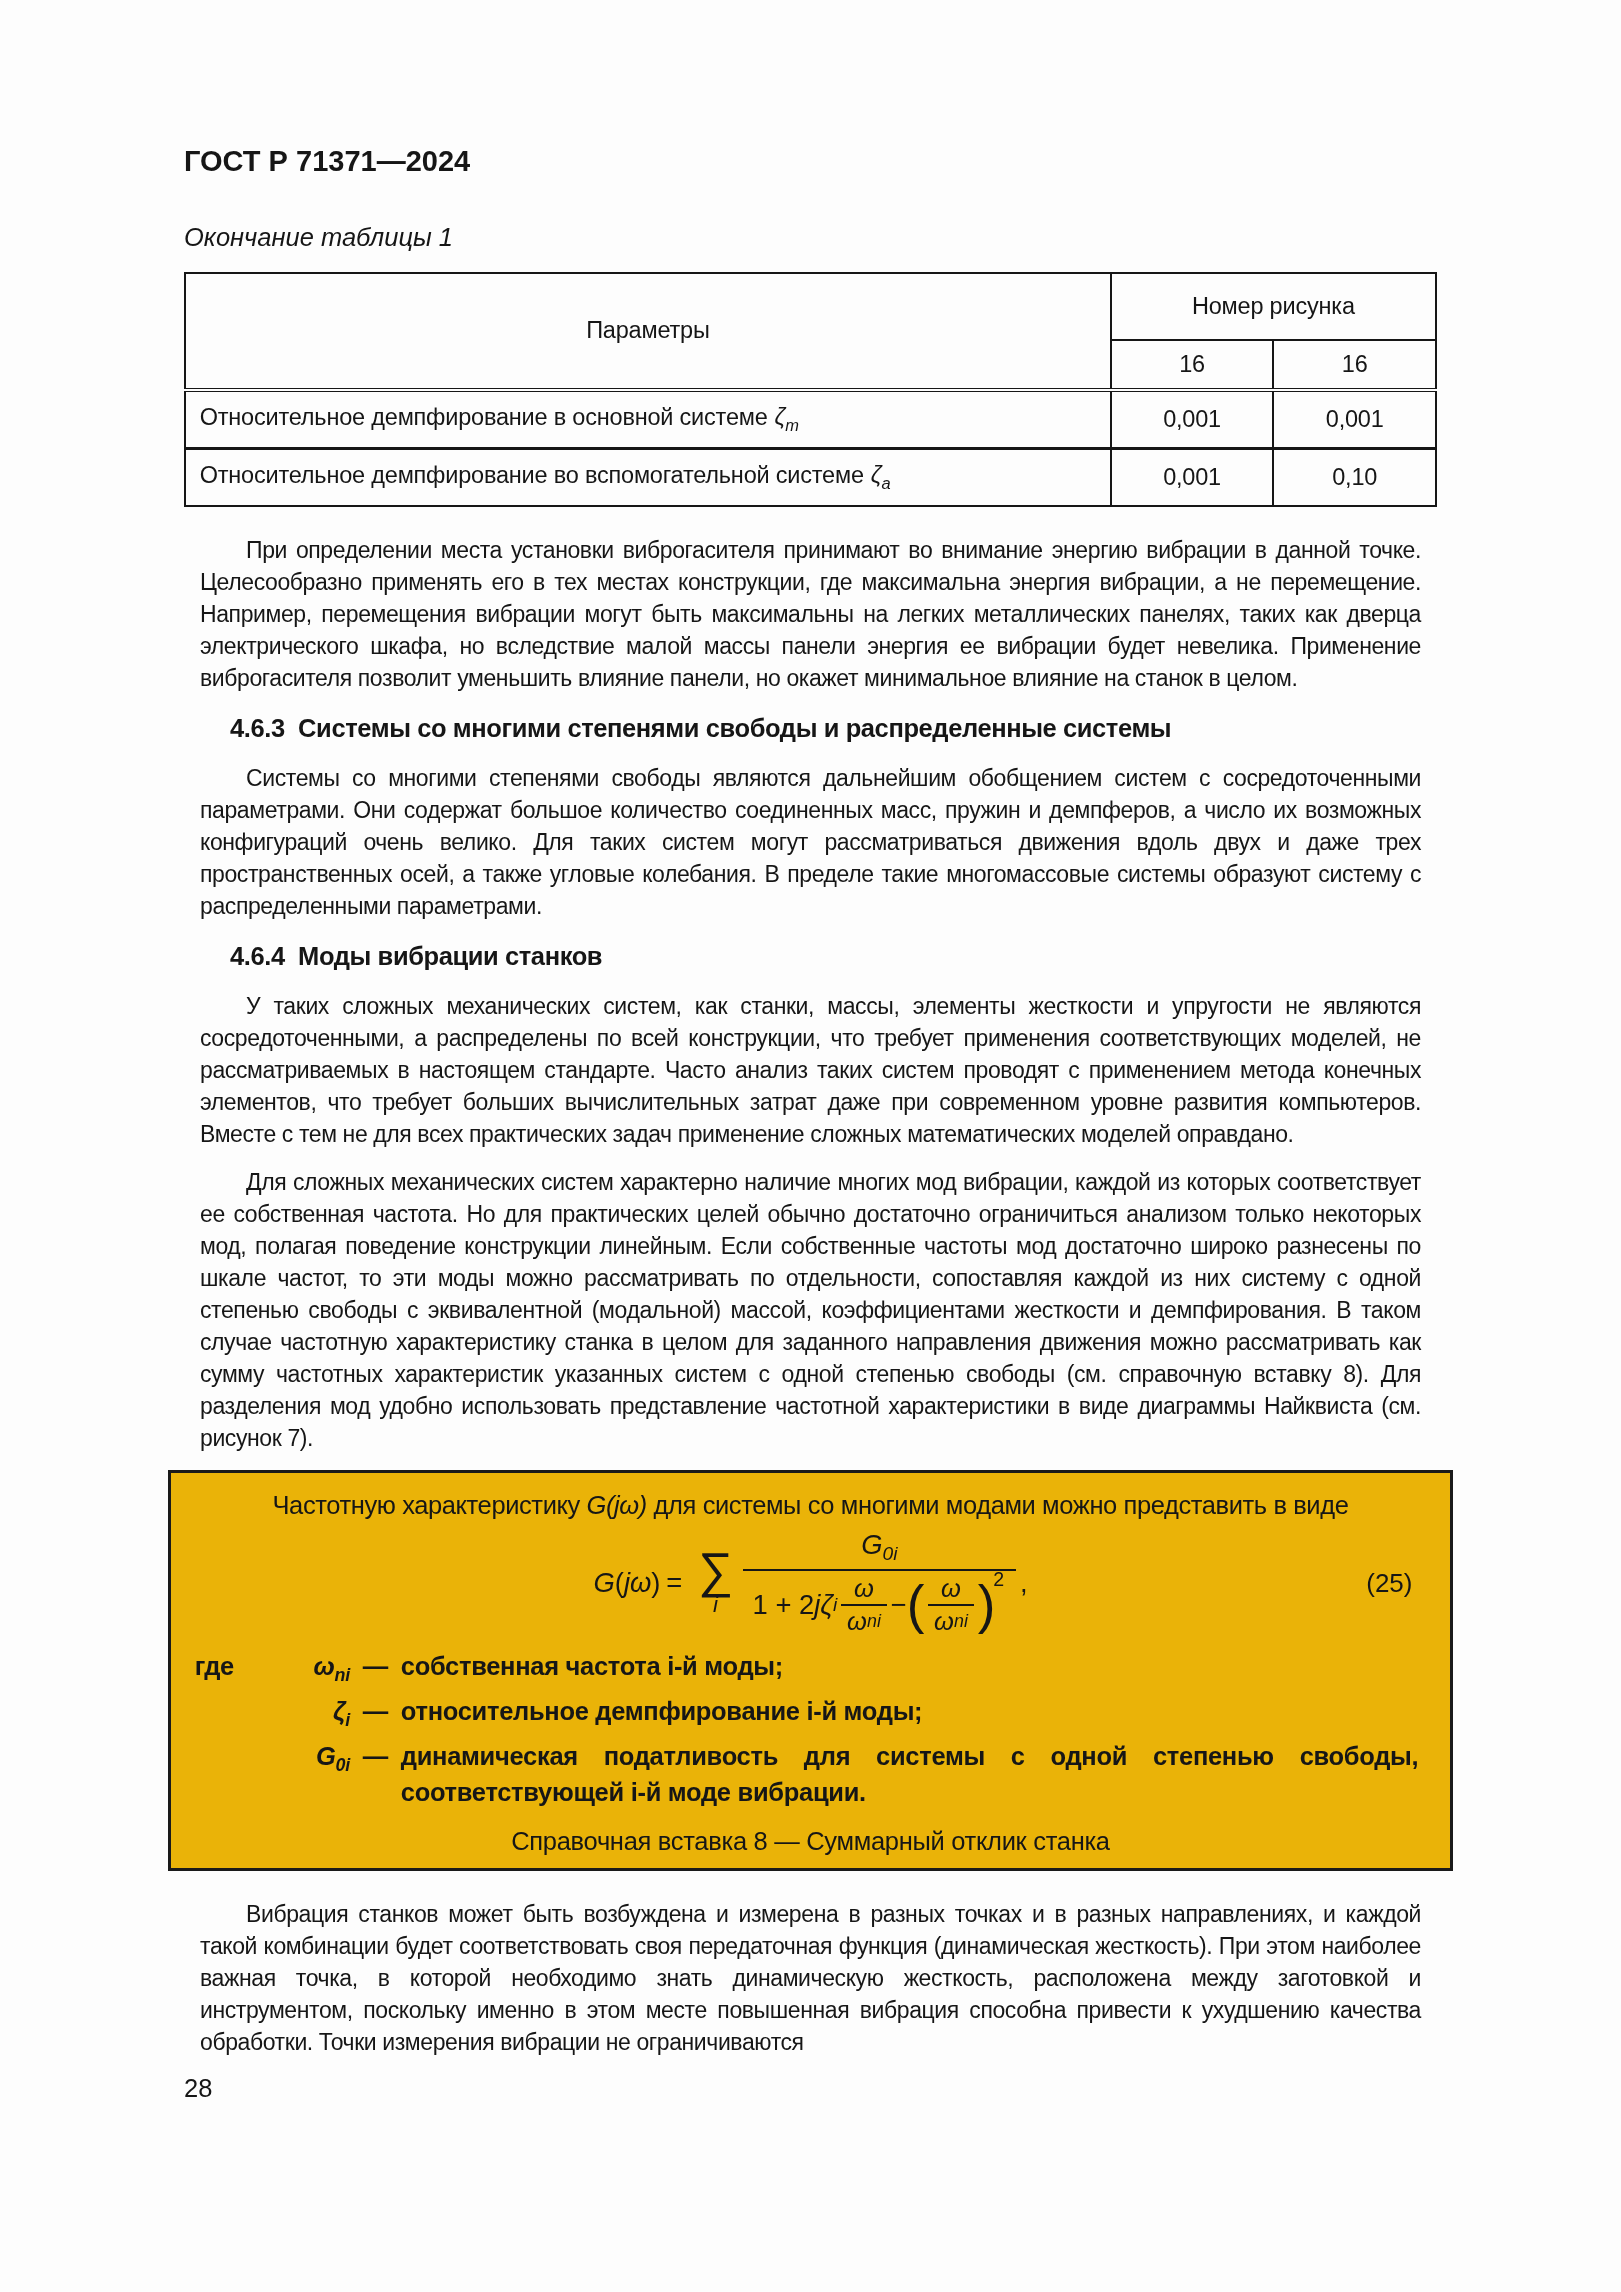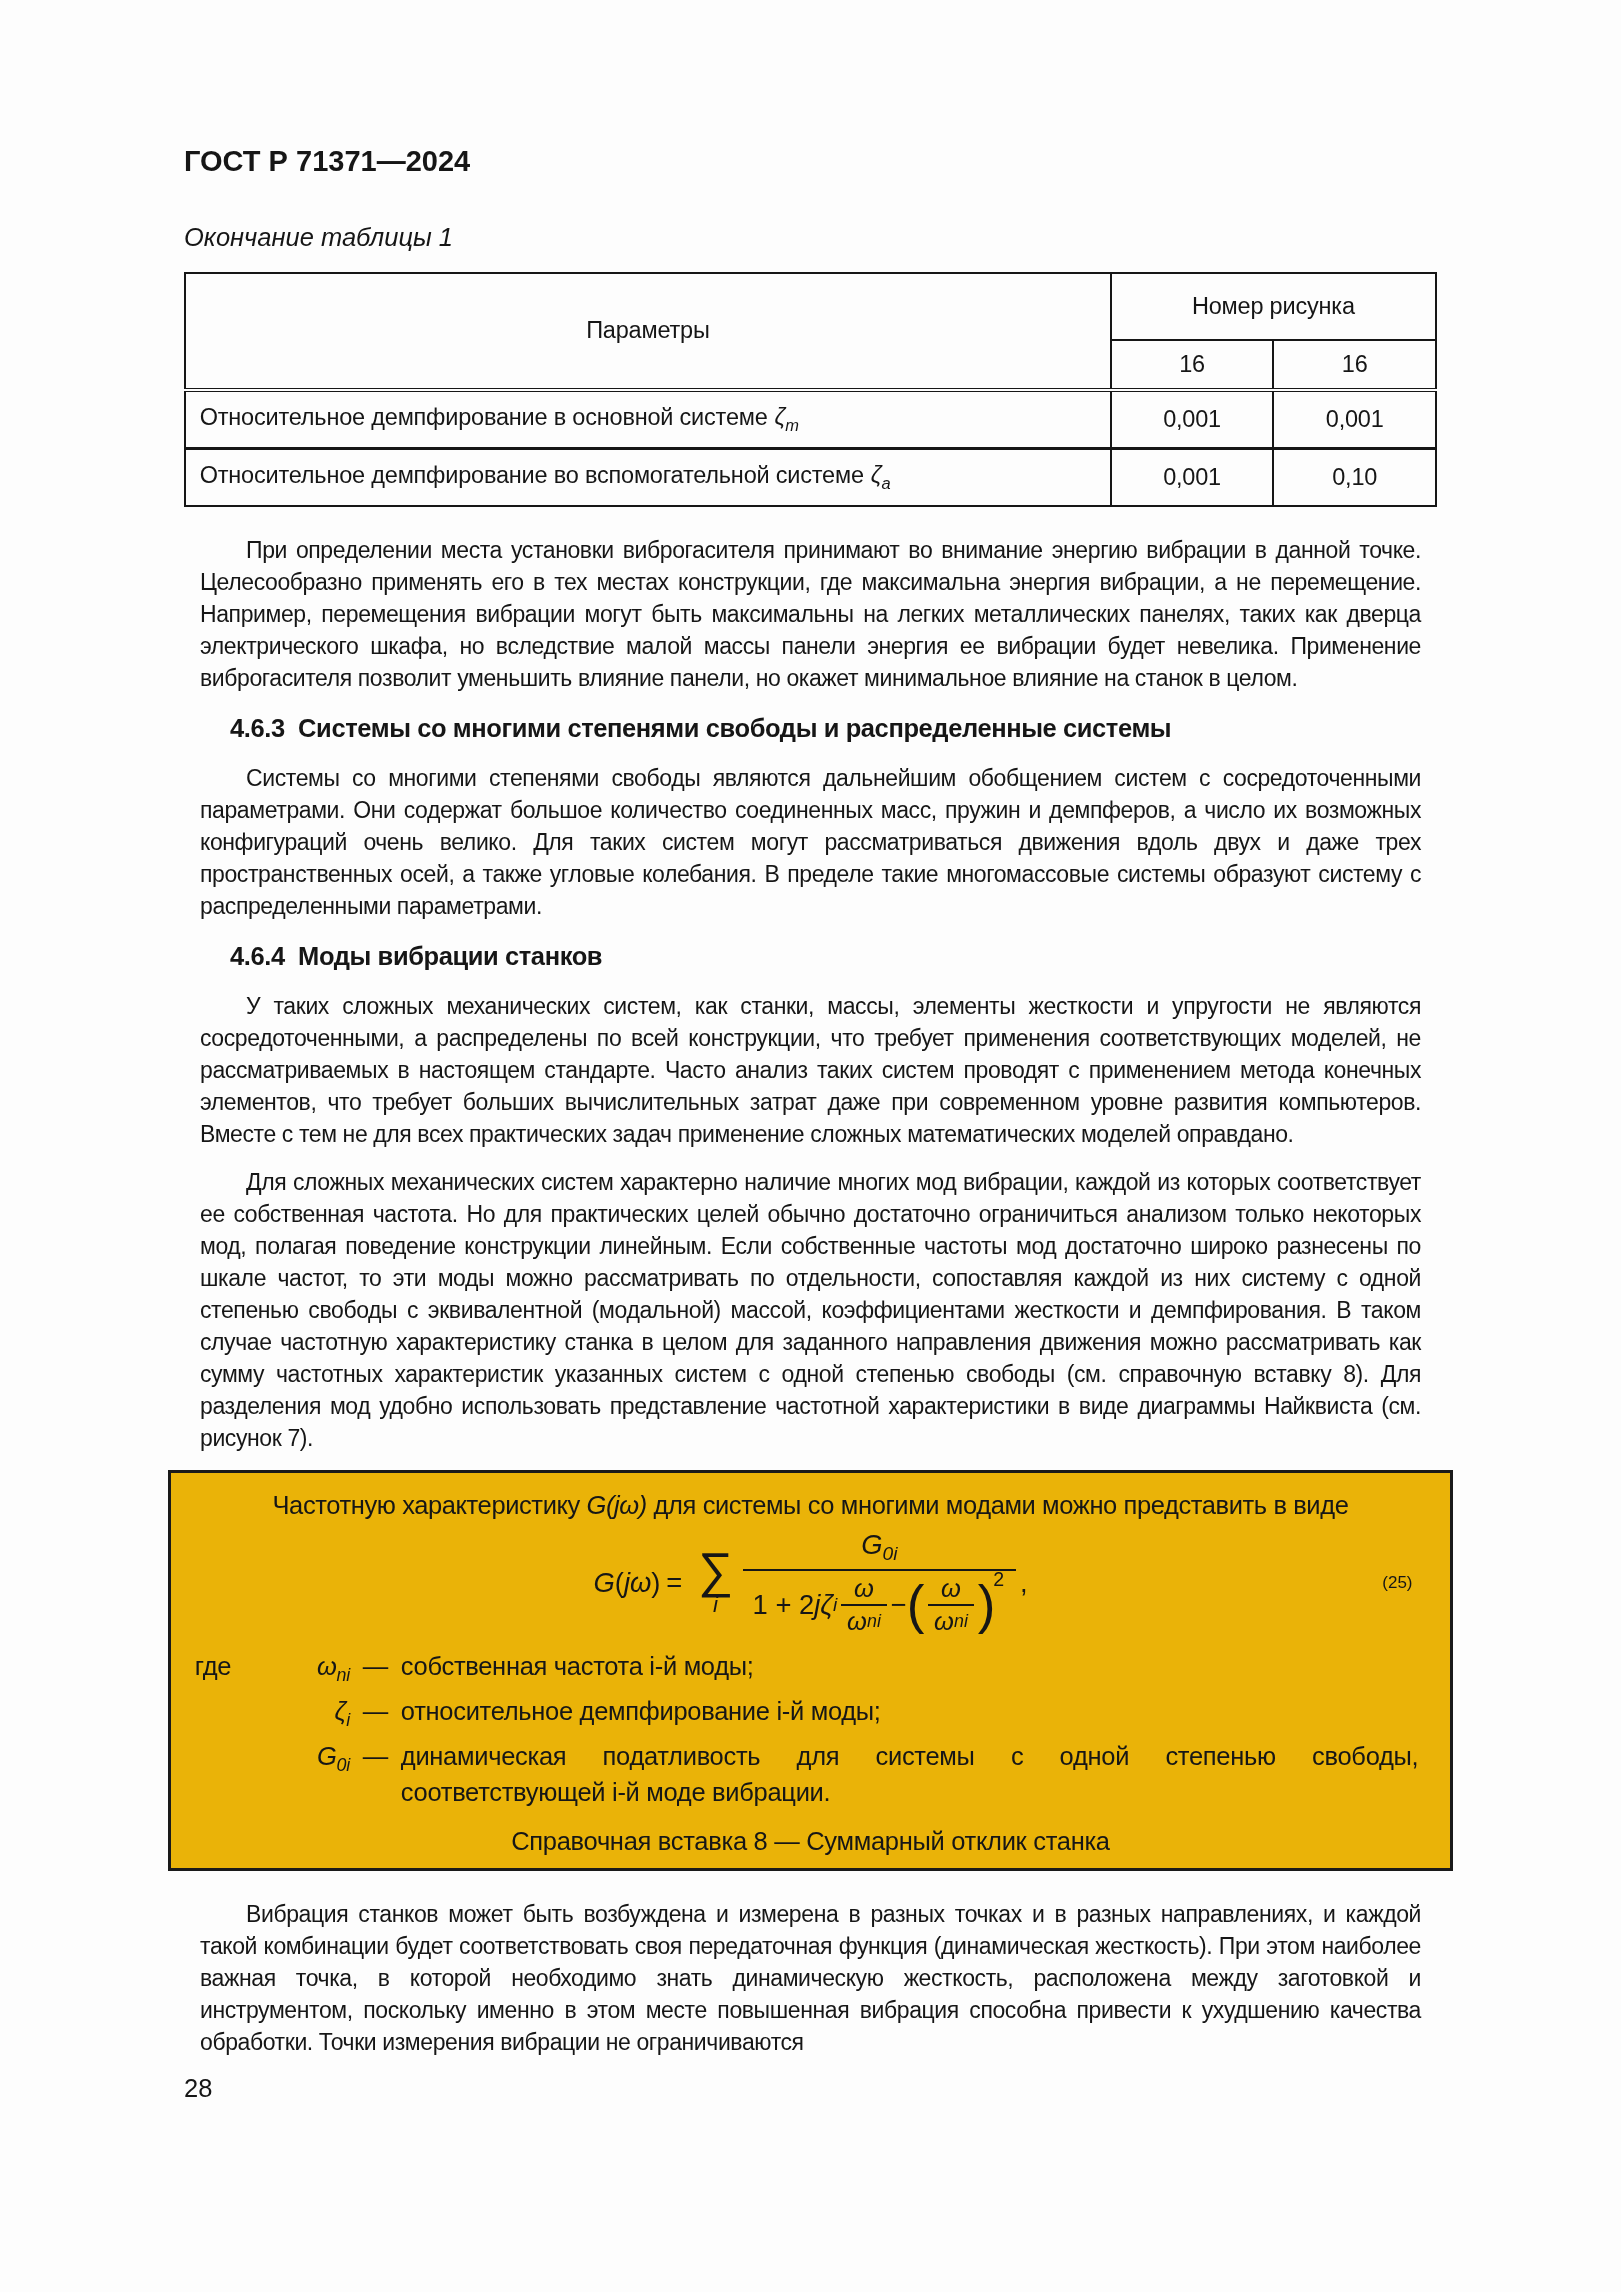--- a/index.html
+++ b/index.html
@@ -72,24 +72,24 @@
     border-top:2px solid #161616;
     padding:2.9px 9.8px 0 9.8px;
     display:flex; align-items:center; white-space:nowrap;
   }
   .frac.inner { font-size:25.5px; margin:0 3.9px; }
   .frac.inner .frac-num { padding:0 5.9px 1px 5.9px; }
   .frac.inner .frac-den { padding:1px 5.9px 0 5.9px; }
   .big-paren { font-size:53px; font-weight:300; line-height:1; }
   .eq-exp { font-size:19.6px; position:relative; top:-25.5px; left:-2px; }
   .eq-comma { margin-left:3.9px; }
-  .eq-number { position:absolute; right:13.7px; top:50%; transform:translateY(-50%); font-size:17px;margin-left:48px; }
+  .eq-number { position:absolute; right:13.7px; top:50%; transform:translateY(-50%); font-size:26px;margin-left:48px; }
 
   .defs { margin-top:11.8px; font-size:25.5px; line-height:36px; letter-spacing:-0.3px; }
-  .def-row { display:grid; grid-template-columns:57px 98px 51px 1fr; align-items:baseline; }
+  .def-row { display:grid; grid-template-columns:57px 98px 51px 1fr; align-items:baseline;font-weight:bold; }
   .def-sym { text-align:right; font-style:italic; white-space:nowrap; }
   .def-dash { text-align:center; }
   .def-text { text-align:justify; padding-right:7.8px; }
   .box-caption { text-align:center; margin-top:17.6px; font-size:25.5px; letter-spacing:-0.3px; }
 
   .page-number { margin-top:13.7px; font-size:25.5px; }
 </style>
 </head>
 <body>
 

